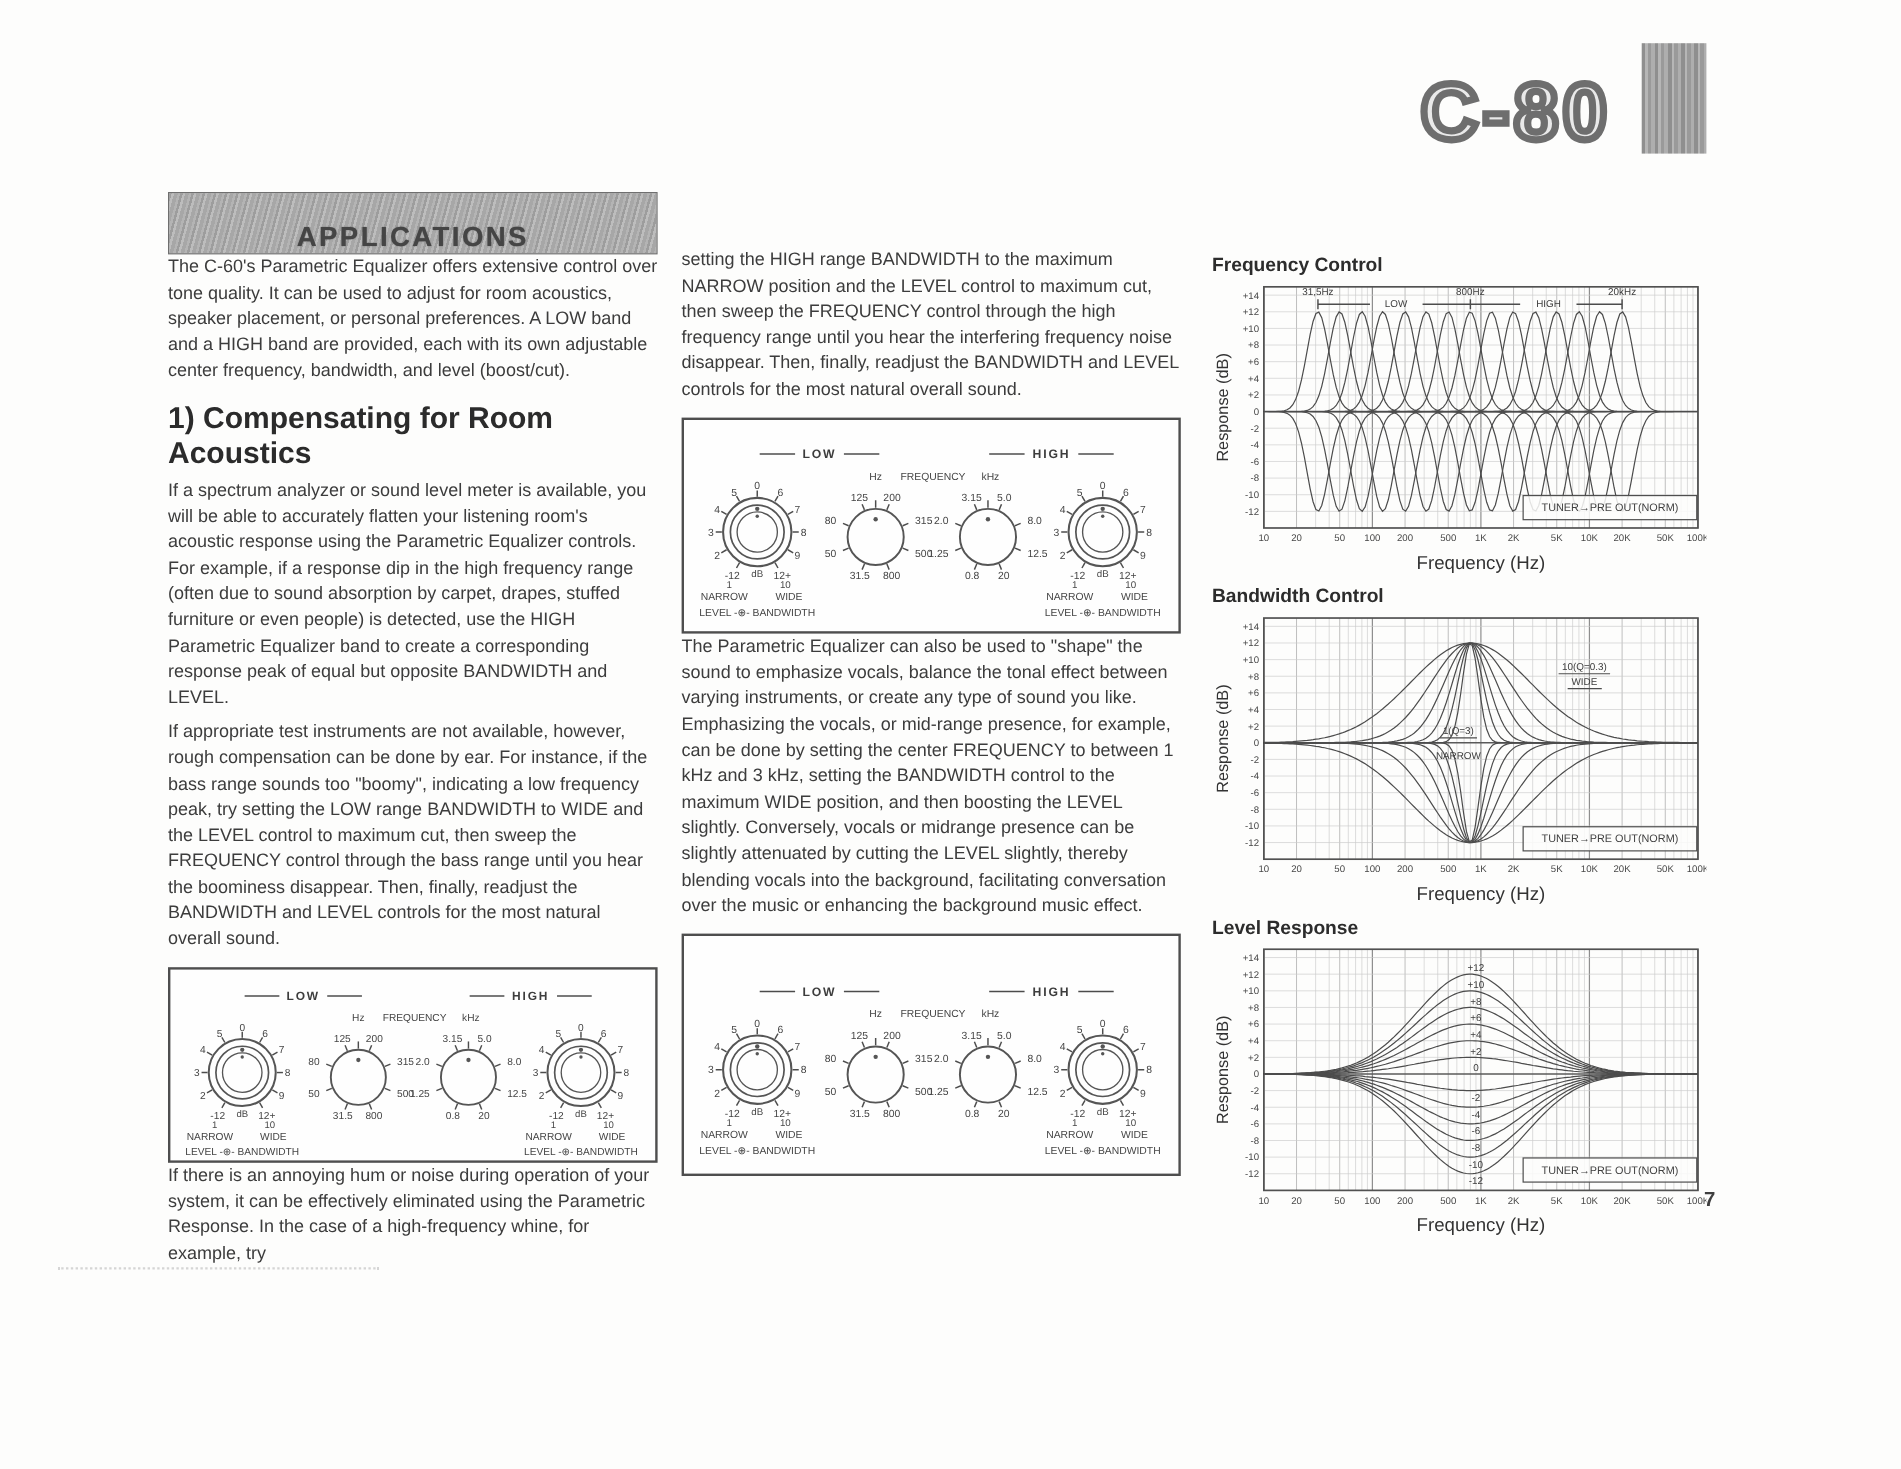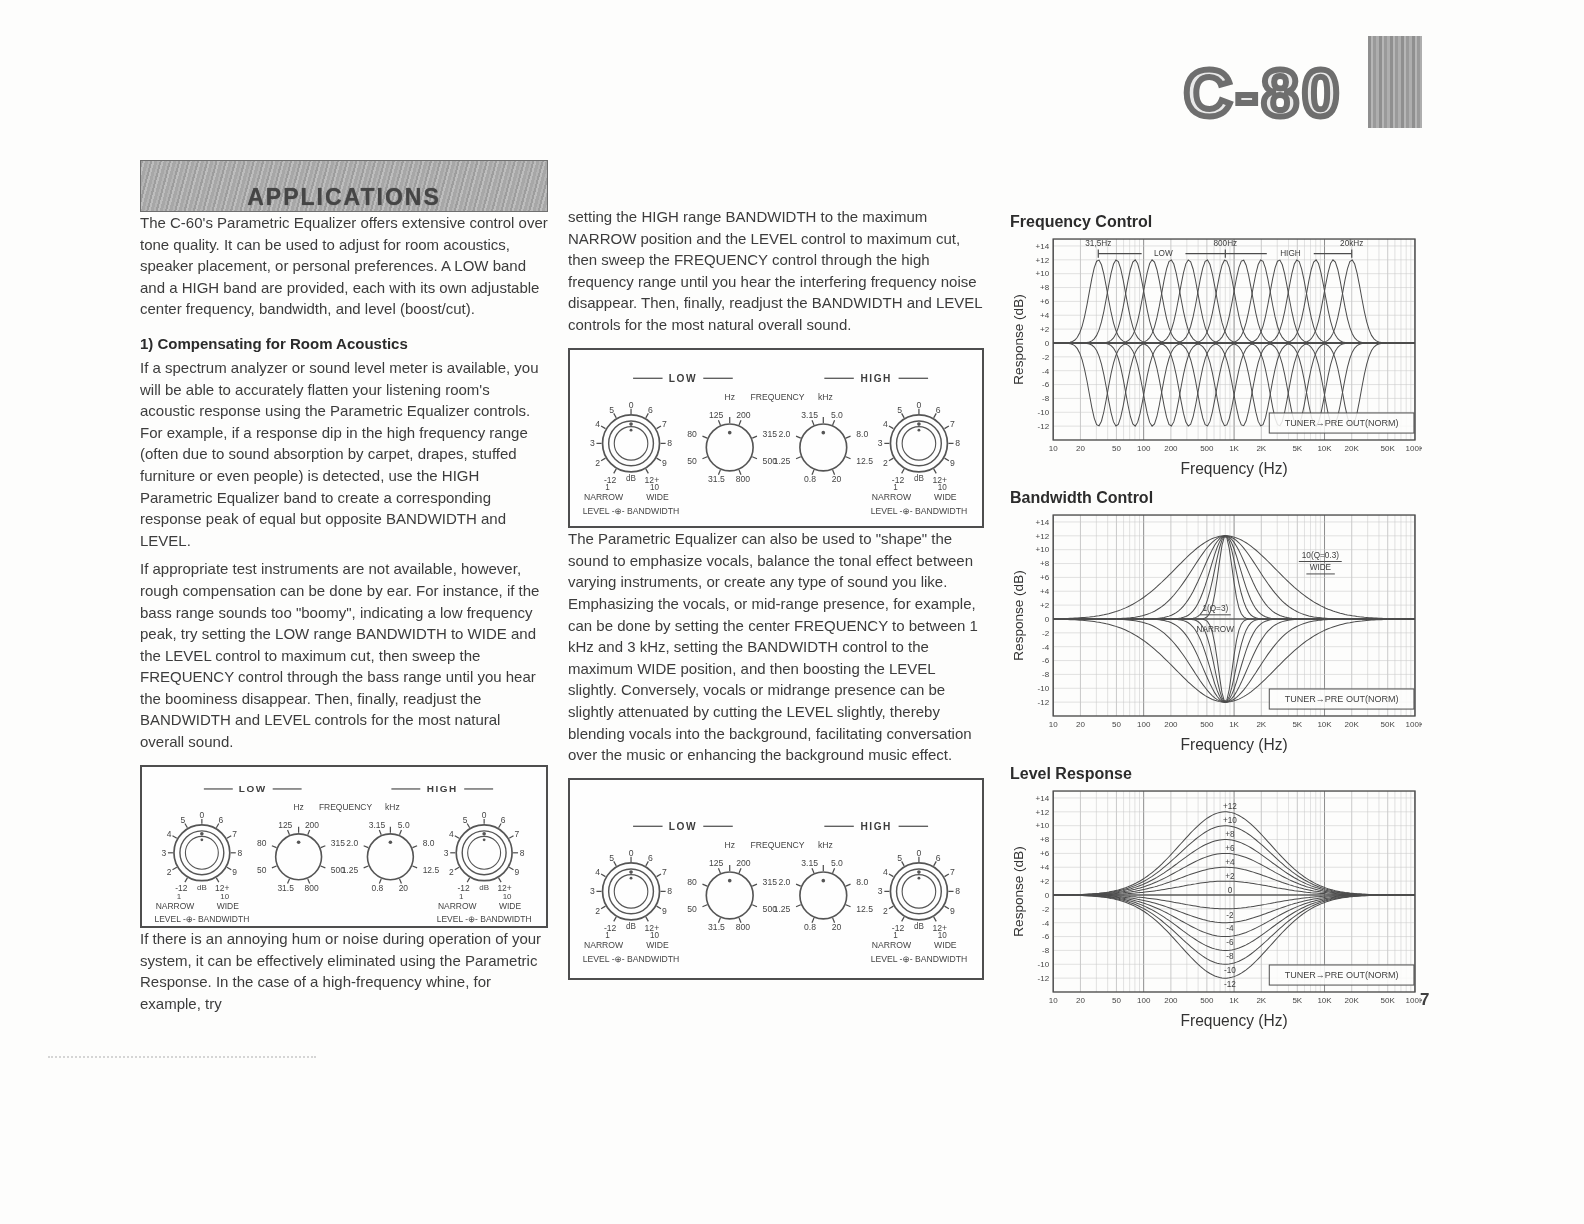--- a/index.html
+++ b/index.html
@@ -14,21 +14,21 @@
 
   
   .banner{height:50px;border:1px solid #6f6f6f;
     background:repeating-linear-gradient(105deg,#9d9d9d 0 2px,#bdbdbd 2px 4px,#a7a7a7 4px 7px,#b4b4b4 7px 9px);
     display:flex;align-items:flex-end;justify-content:center;
     font-size:23px;font-weight:bold;color:#454545;letter-spacing:2px;text-shadow:0 0 1px #555;margin-top:20px;}
 
   h2.section-heading{font-size:18.5px;line-height:1.25;color:#2e2e2e;margin:21px 0 7px;letter-spacing:.2px;}
   .bullet{font-size:14px;margin-right:3px;color:#2e2e2e;}
   p.body{font-size:15px;line-height:21.6px;margin:0 0 7px;color:#3c3c3c;}
-  h3.sub{font-size:15px;margin:15px 0 5px;color:#2b2b2b;}
+  h3.sub{font-size:25px;margin:15px 0 5px;color:#2b2b2b;}
 
   .knob-panel{border:2px solid #4e4e4e;margin-top:12px;background:#fefefe;}
   .knob-panel svg{display:block;width:100%;}
   .pad1{padding:6px 0 2px;}
   .pad2{padding:12px 0 10px;}
   .pad3{padding:30px 0 14px;}
 
   .chart-block{margin-bottom:9px;}
   h4.chart-title{font-size:16px;margin:0 0 2px;color:#2c2c2c;}
   .chart-block svg{display:block;width:100%;}

